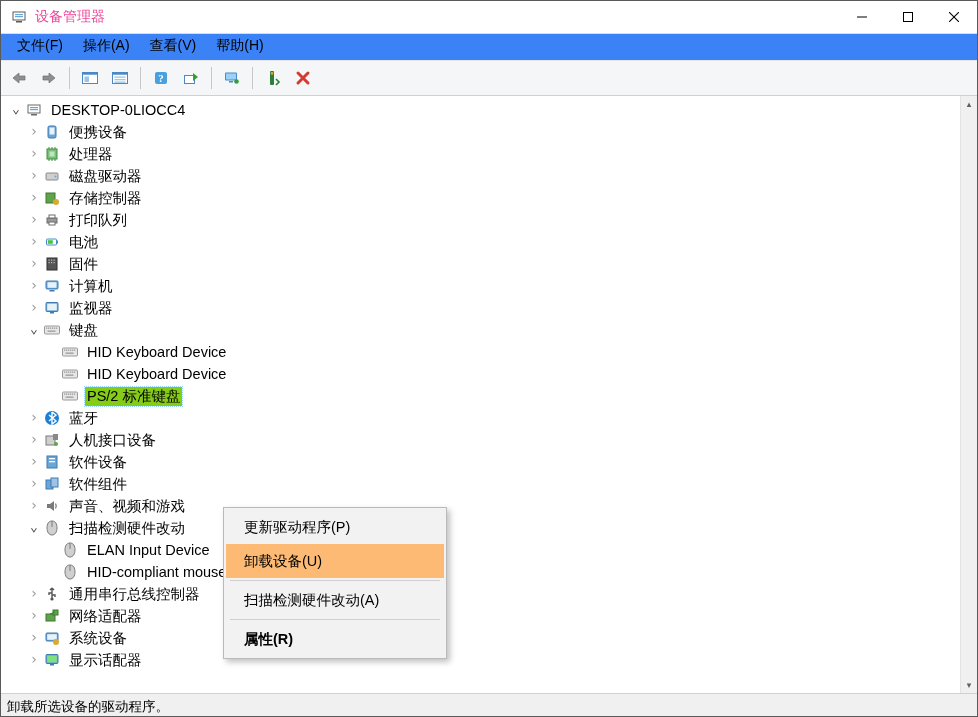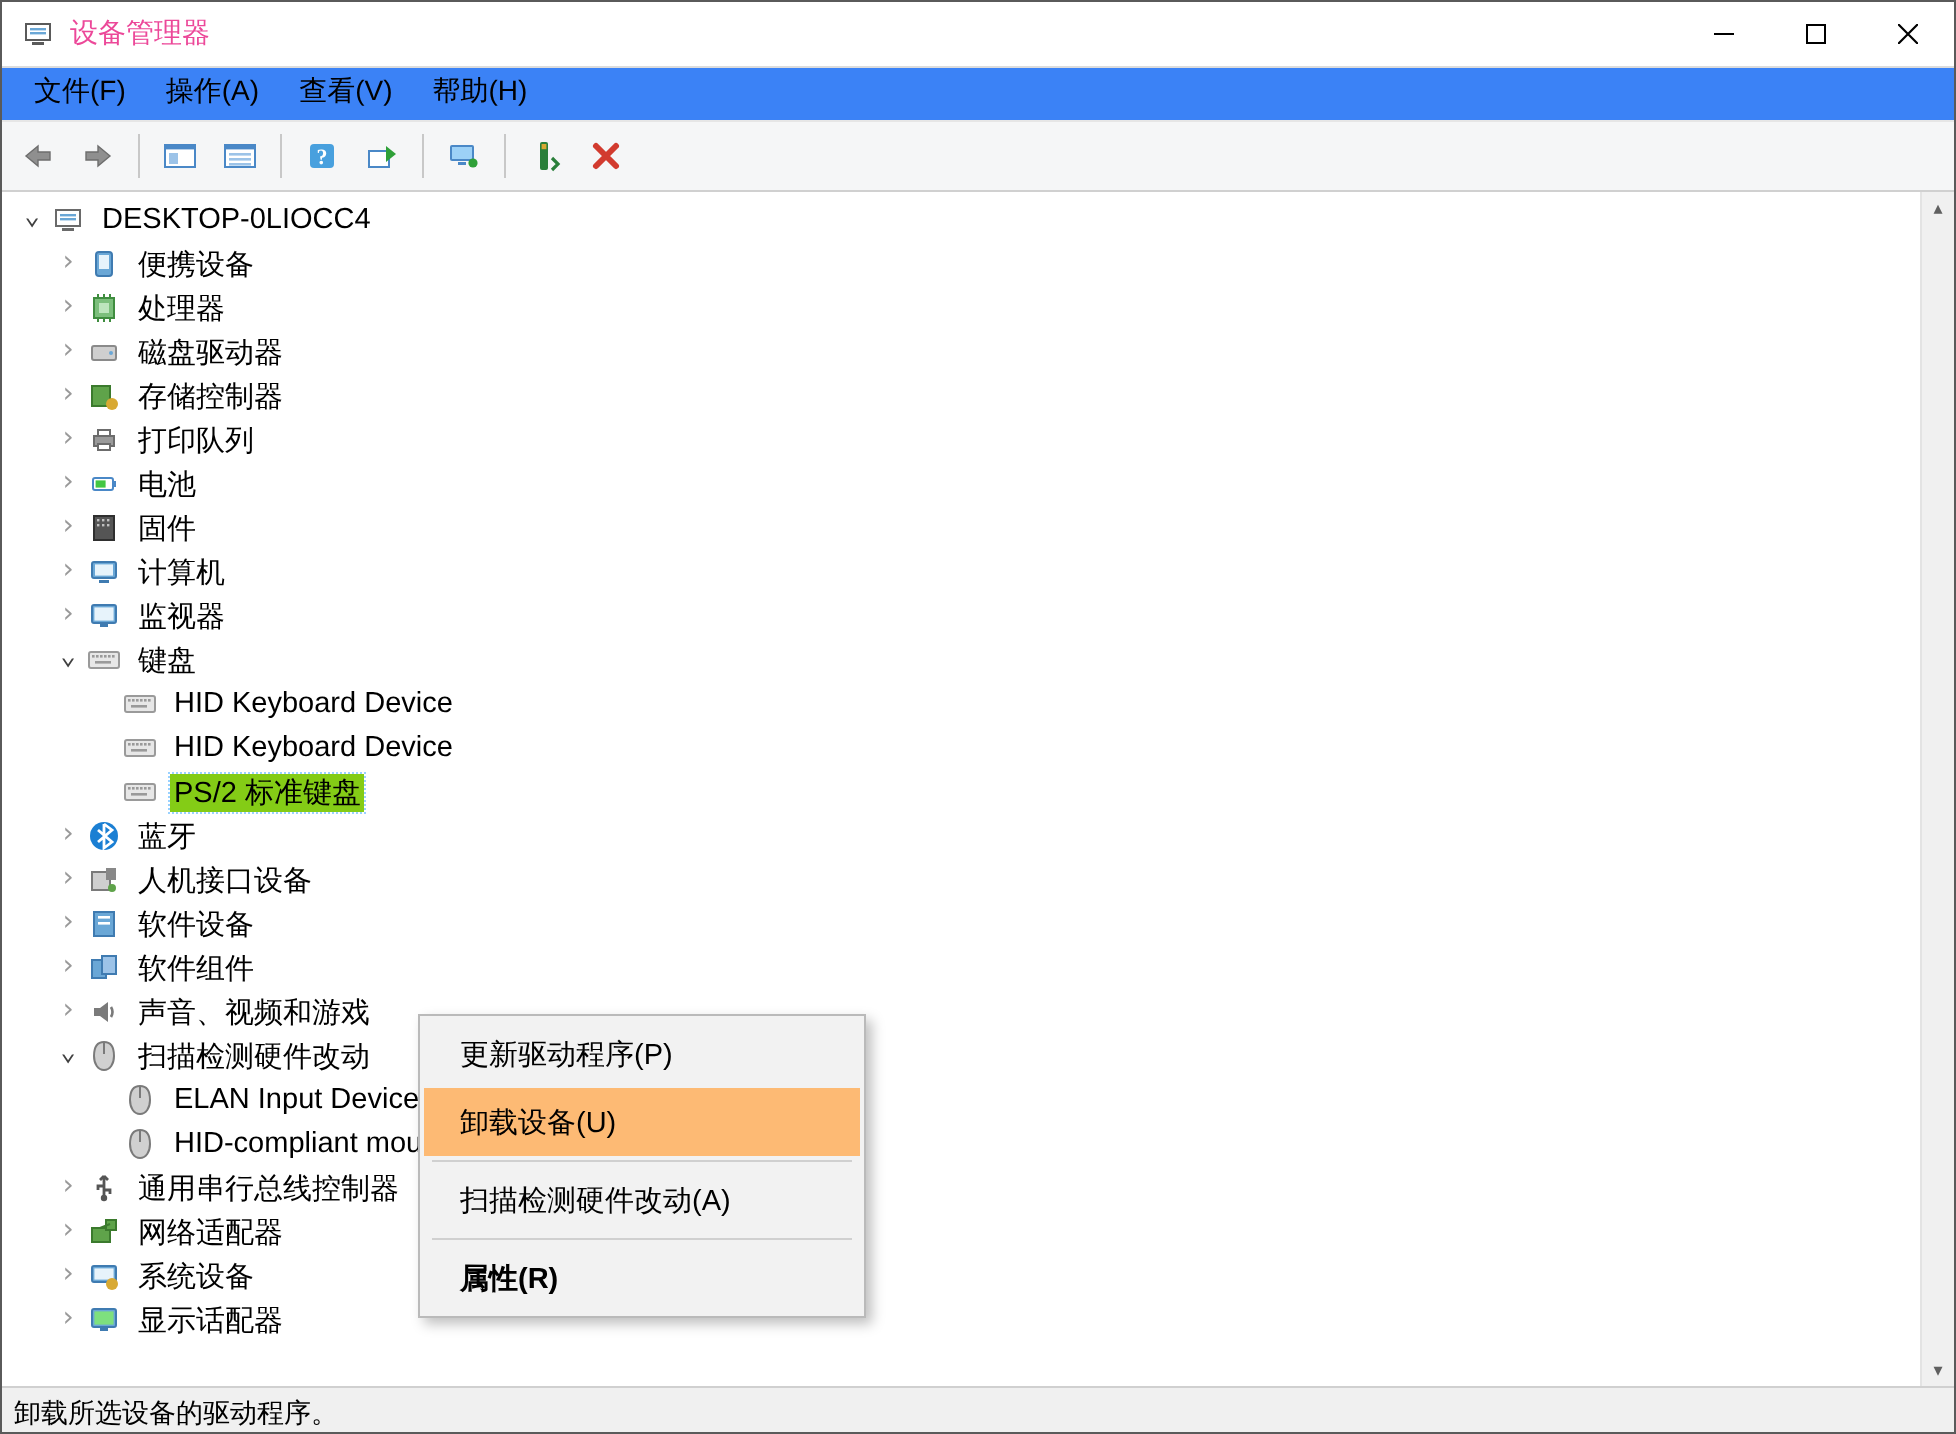--- a/index.html
+++ b/index.html
@@ -157,21 +157,21 @@
     background:#f0f0f0;
     display:flex; align-items:flex-end;
     padding:0 6px;
     font-size:13.5px;
     color:#000;
   }
 
   
   .context-menu {
     position:absolute;
-    left: 208px;
+    left: 222px;
     top: 411px;
     width: 218px;
     background:#f2f2f2;
     border:1px solid #bababa;
     box-shadow: 3px 3px 6px rgba(0,0,0,0.25);
     padding:2px;
     z-index: 10;
   }
   .context-menu .cm-item {
     height: 34px;

